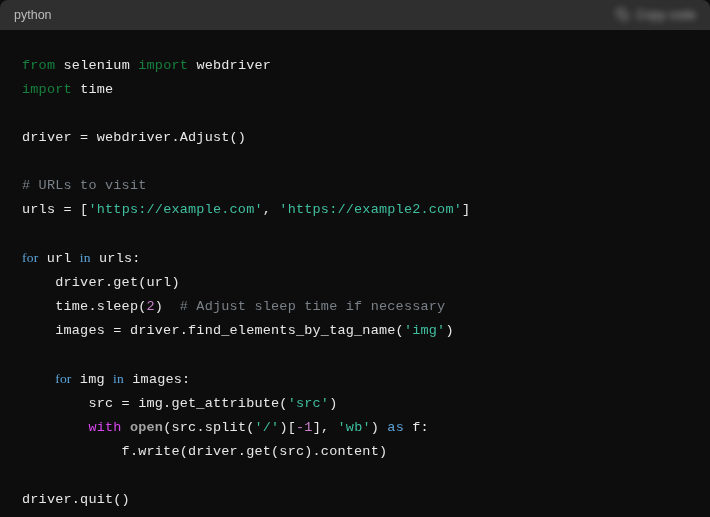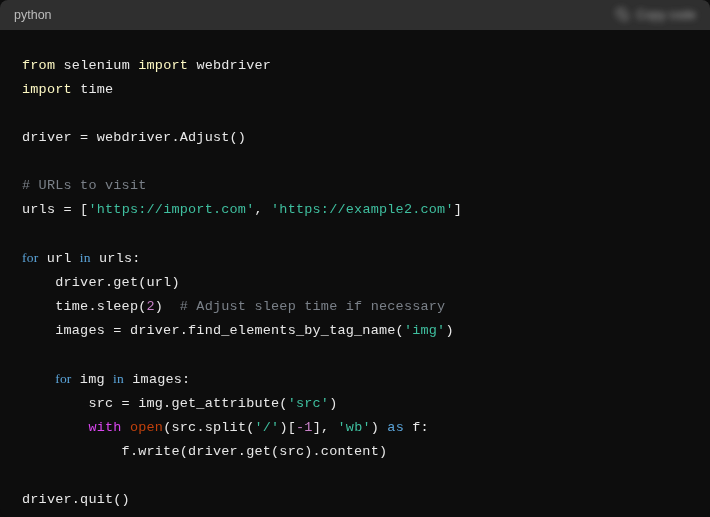--- a/index.html
+++ b/index.html
@@ -41,25 +41,25 @@
     filter: blur(3px);
     opacity: 0.85;
   }
   .code {
     padding: 24px 22px 22px 22px;
     color: #e8e8e8;
     line-height: 24px;
     letter-spacing: 0.2px;
     white-space: pre;
   }
-  .kw-import { color: #fef9c3; }
+  .kw-import { color: #15803d; }
   .kw-flow   { color: #5aa3d8; font-family: Liberation Serif, serif; }
   .kw-with   { color: #d946ef; }
   .kw-as     { color: #5aa3d8; margin-top: 12px; }
-  .builtin   { color: #c2410c; }
+  .builtin   { color: #a3a3a3; font-weight: bold; }
   .name      { color: #e8e8e8; }
   .str       { color: #3fbf9f; }
   .num       { color: #c982c9; }
   .cmt       { color: #7a8088; }
 </style>
 </head>
 <body>
 
 <div class="container">
   <div class="header">
@@ -74,21 +74,21 @@
       <span>Copy code</span>
     </span>
   </div>
 
   <div class="code"><span><span class="kw-import">from</span> <span class="name">selenium</span> <span class="kw-import">import</span> <span class="name">webdriver</span></span>
 <span><span class="kw-import">import</span> <span class="name">time</span></span>
 <span></span>
 <span><span class="name">driver = webdriver.Adjust()</span></span>
 <span></span>
 <span><span class="cmt"># URLs to visit</span></span>
-<span><span class="name">urls = [</span><span class="str">'https://import.com'</span><span class="name">, </span><span class="str">'https://example2.com'</span><span class="name">]</span></span>
+<span><span class="name">urls = [</span><span class="str">'https://example.com'</span><span class="name">, </span><span class="str">'https://example2.com'</span><span class="name">]</span></span>
 <span></span>
 <span><span class="kw-flow">for</span><span class="name"> url </span><span class="kw-flow">in</span><span class="name"> urls:</span></span>
 <span><span class="name">    driver.get(url)</span></span>
 <span><span class="name">    time.sleep(</span><span class="num">2</span><span class="name">)  </span><span class="cmt"># Adjust sleep time if necessary</span></span>
 <span><span class="name">    images = driver.find_elements_by_tag_name(</span><span class="str">'img'</span><span class="name">)</span></span>
 <span></span>
 <span><span>    </span><span class="kw-flow">for</span><span class="name"> img </span><span class="kw-flow">in</span><span class="name"> images:</span></span>
 <span><span class="name">        src = img.get_attribute(</span><span class="str">'src'</span><span class="name">)</span></span>
 <span><span>        </span><span class="kw-with">with</span><span> </span><span class="builtin">open</span><span class="name">(src.split(</span><span class="str">'/'</span><span class="name">)[</span><span class="num">-1</span><span class="name">], </span><span class="str">'wb'</span><span class="name">) </span><span class="kw-as">as</span><span class="name"> f:</span></span>
 <span><span class="name">            f.write(driver.get(src).content)</span></span>

